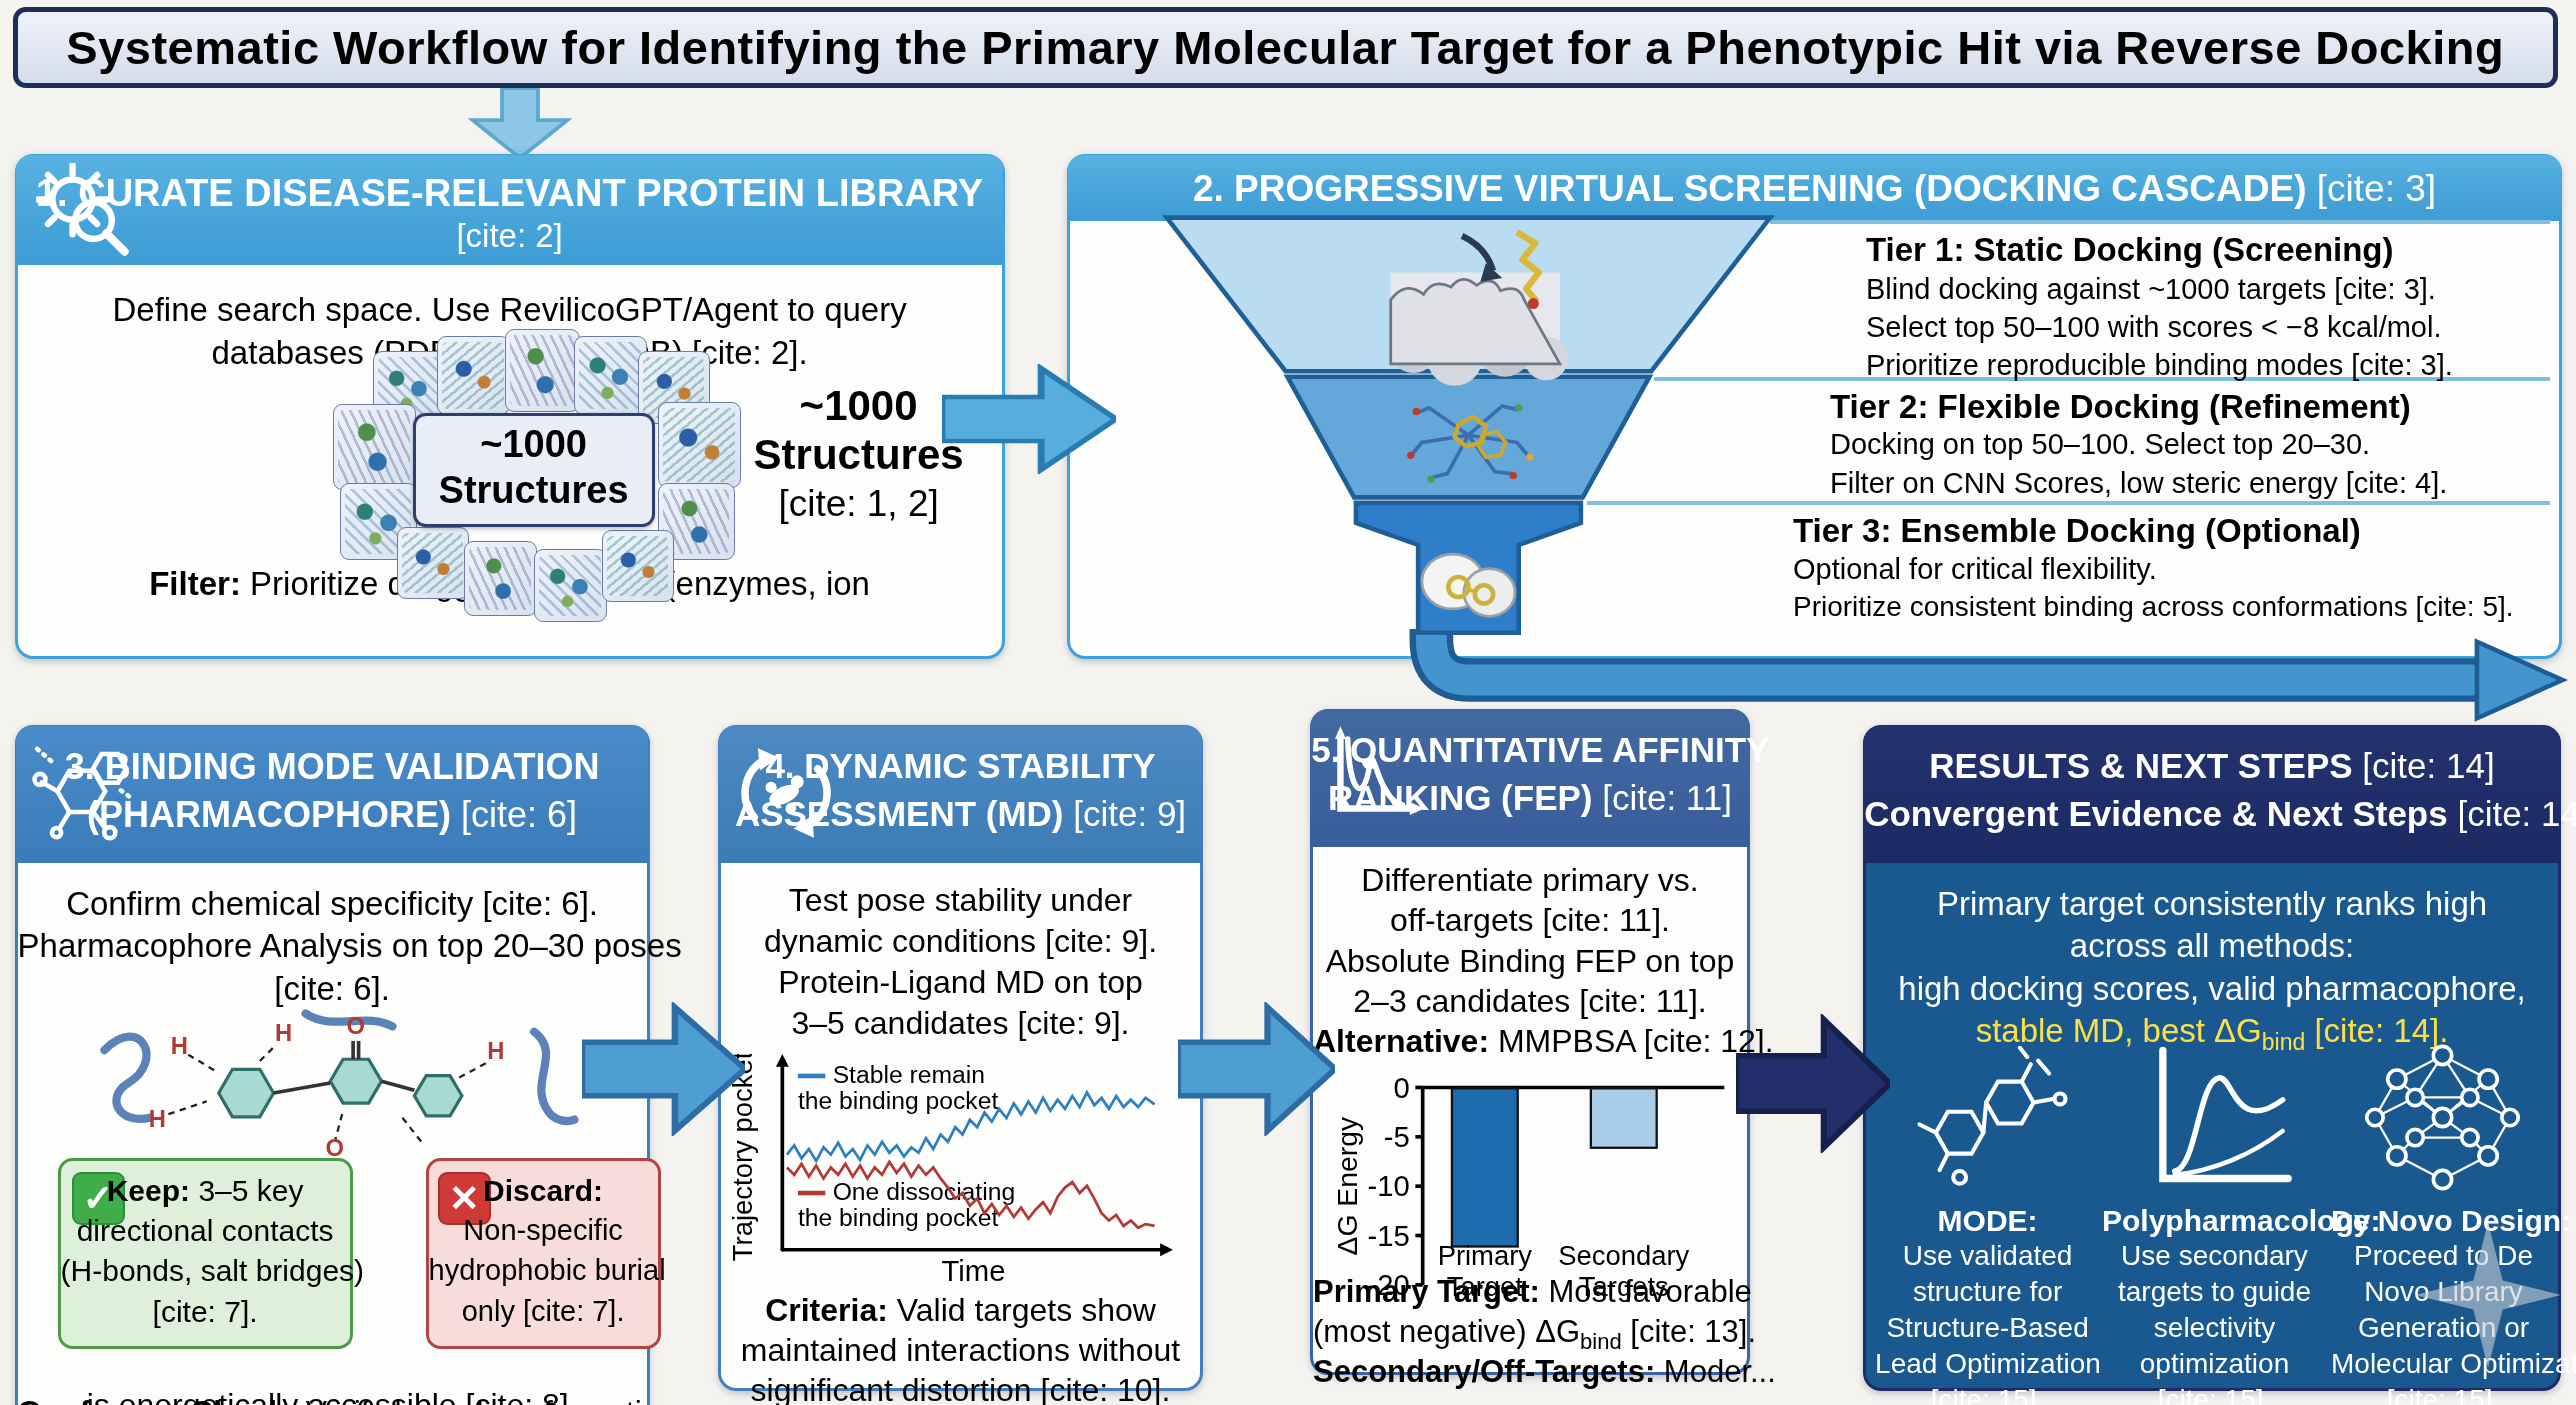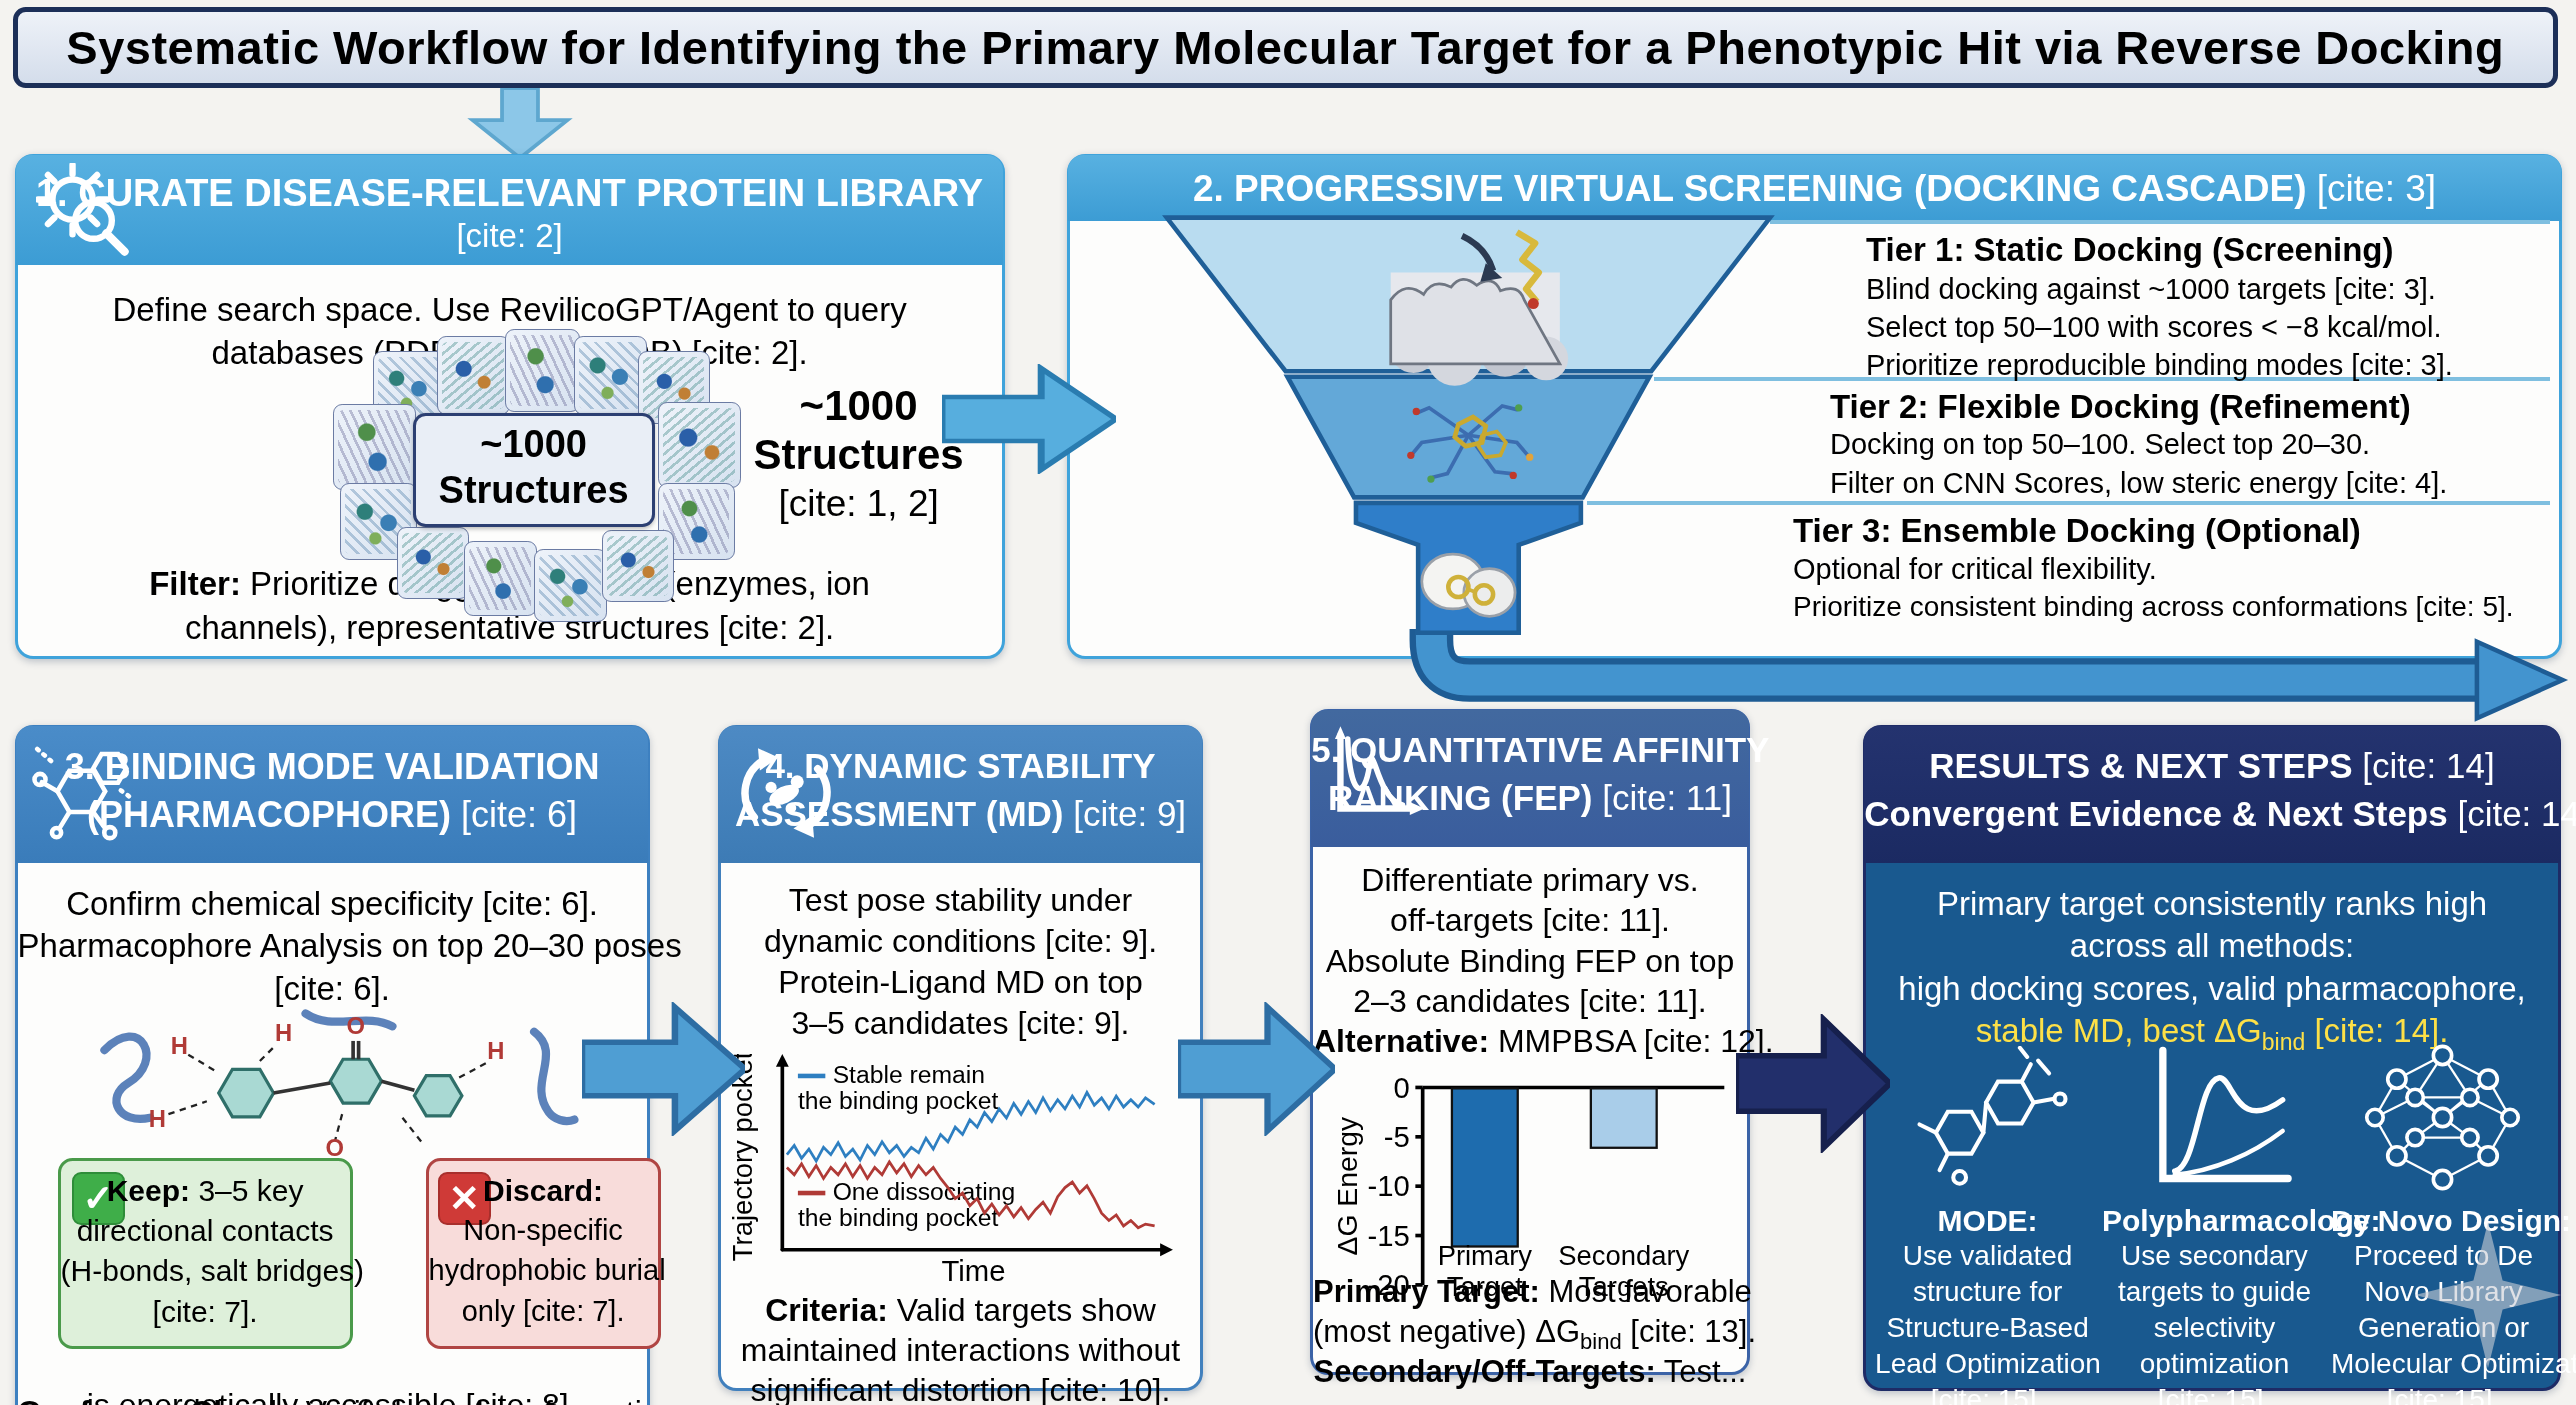--- a/index.html
+++ b/index.html
@@ -120,21 +120,20 @@
       <div class="line" style="top:53px;font-size:38px;font-weight:bold;">Structures</div>
     </div>
 
     <div class="tline" style="left:704px;width:274px;top:225px;font-size:42px;font-weight:bold;text-align:center;">~1000</div>
     <div class="tline" style="left:704px;width:274px;top:274px;font-size:42px;font-weight:bold;text-align:center;">Structures</div>
     <div class="tline" style="left:704px;width:274px;top:326px;font-size:37px;text-align:center;">[cite: 1, 2]</div>
 
     <div class="line" style="top:408px;font-size:33px;">
       <b>Filter:</b><span> Prioritize druggable families (enzymes, ion</span>
     </div>
-    <div class="line" style="top:452px;font-size:33px;">channels), representative structures [cite: 2].</div>
   </div>
 
   <svg class="flow" style="left:942px;top:364px;" width="174" height="110" viewBox="0 0 100 100" preserveAspectRatio="none">
     <polygon points="0,30 57,30 57,4 100,50 57,96 57,70 0,70" fill="#57aede" stroke="#2a7cb0" stroke-width="4"></polygon>
   </svg>
 
   <div class="panel p-light" style="left:1067px;top:154px;width:1495px;height:505px;">
     <div class="phead h-light" style="height:66px;">
       <div class="hline" style="top:12.8px;font-size:37px;">
         <span>2. PROGRESSIVE VIRTUAL SCREENING (DOCKING CASCADE)</span><span class="hcite"> [cite: 3]</span>
@@ -411,21 +410,21 @@
       </g>
     </svg>
 
     <div class="line" style="top:562px;font-size:31px;">
       <b>Primary Target:</b><span> Most favorable</span>
     </div>
     <div class="line" style="top:602px;font-size:31px;">
       <span>(most negative) ΔG</span><sub style="font-size:22px;">bind</sub><span> [cite: 13].</span>
     </div>
     <div class="line" style="top:642px;font-size:31px;">
-      <b>Secondary/Off-Targets:</b><span> Test...</span>
+      <b>Secondary/Off-Targets:</b><span> Moder...</span>
     </div>
   </div>
 
   <svg class="flow" style="left:1736px;top:1014px;" width="154" height="139" viewBox="0 0 100 100" preserveAspectRatio="none">
     <polygon points="0,30 57,30 57,4 100,50 57,96 57,70 0,70" fill="#222f6b" stroke="#16204d" stroke-width="4"></polygon>
   </svg>
 
   <div class="panel p-navy" style="left:1863px;top:725px;width:698px;height:666px;">
     <div class="phead h-navy" style="height:137px;">
       <div class="hline" style="top:20px;font-size:35px;">

